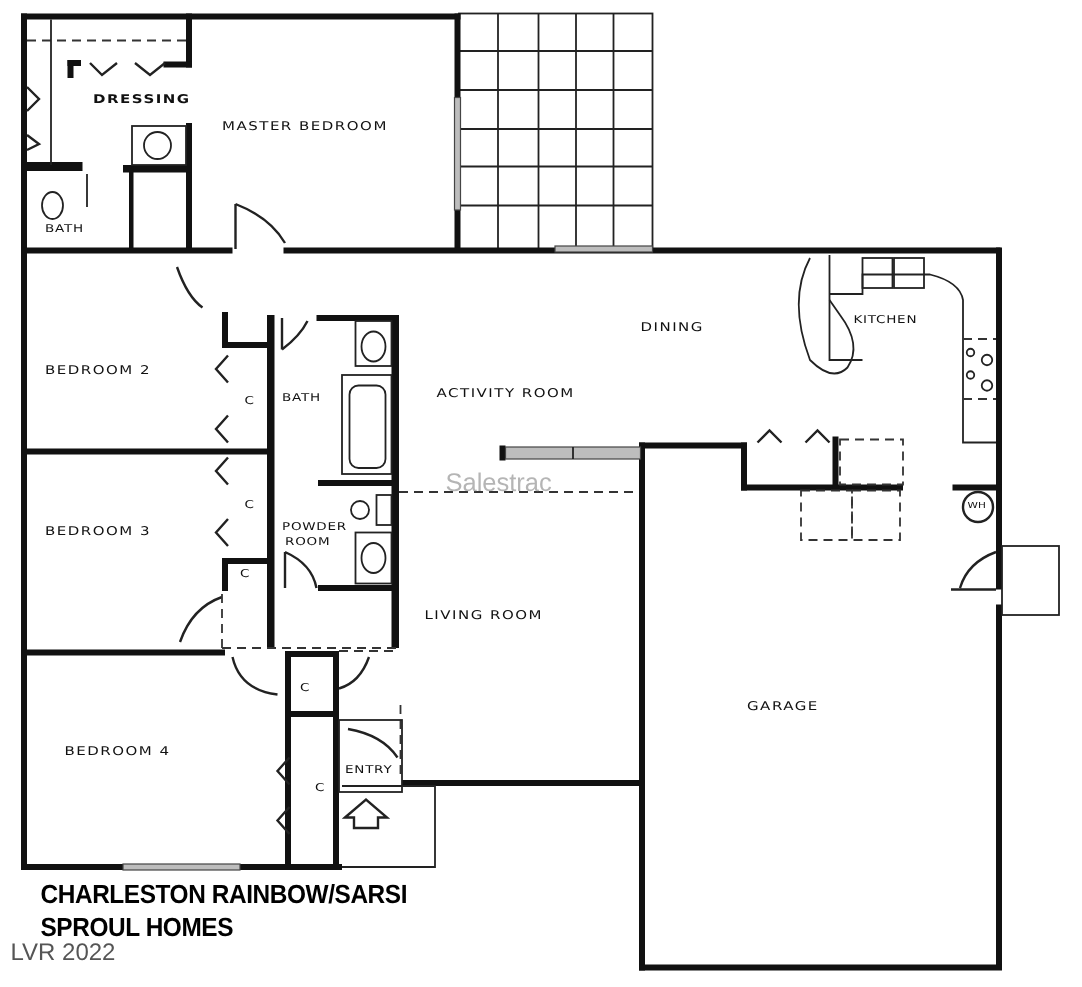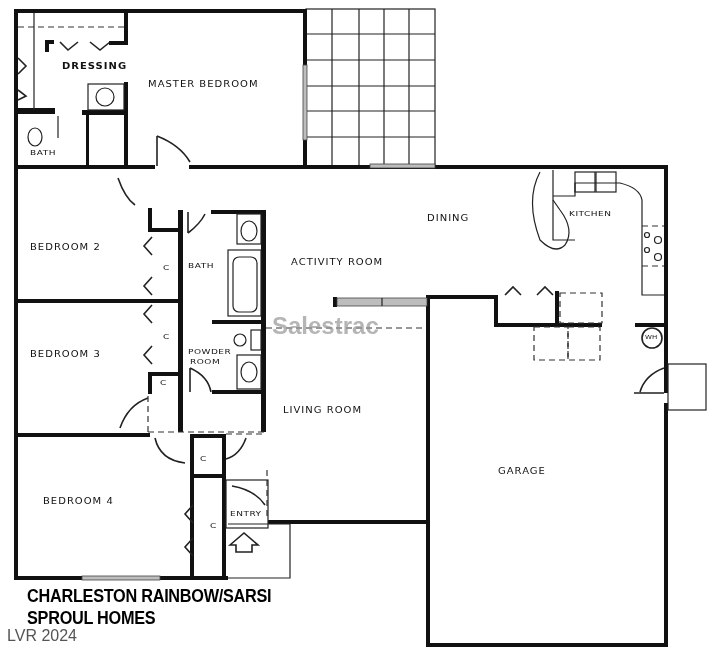--- a/index.html
+++ b/index.html
@@ -8,21 +8,21 @@
     .wall { fill: #111; }
     .thin { stroke: #222; stroke-width: 1.2; fill: none; }
     .thin2 { stroke: #222; stroke-width: 1.6; fill: none; }
     .dash { stroke: #333; stroke-width: 1.2; fill: none; stroke-dasharray: 6 4; }
     .win { fill: #bdbdbd; stroke: #444; stroke-width: 0.8; }
     .lbl { position: absolute; font-family: "DejaVu Sans", sans-serif; font-size: 10px; letter-spacing: 1px; color: #111; white-space: nowrap; transform: scaleY(0.8); transform-origin: left top; }
     .lbl.small { font-size: 9px; letter-spacing: 0.5px; }
     .lbl.c { font-size: 9px; letter-spacing: 0; }
     .title { position: absolute; left: 27px; font-family: "Liberation Sans", sans-serif; font-weight: bold; font-size: 17.5px; color: #000; white-space: nowrap; letter-spacing: -0.3px; transform: scaleX(0.93); transform-origin: left top; }
     .mark { position: absolute; left: 7px; top: 627px; font-family: "Liberation Sans", sans-serif; font-size: 16px; color: #555; }
-    .watermark { position: absolute; left: 272px; top: 312px; font-family: "Liberation Sans", sans-serif; font-weight: bold; font-size: 24px; color: rgba(150,150,150,0.7); }
+    .watermark { position: absolute; left: 297px; top: 312px; font-family: "Liberation Sans", sans-serif; font-weight: normal; font-size: 17px; color: rgba(150,150,150,0.7); }
   </style>
 </head>
 <body>
 
 <svg id="plan" viewBox="0 0 721 658" xmlns="http://www.w3.org/2000/svg">
 
   <g>
     <rect x="306" y="9" width="129" height="157" class="thin"></rect>
     <line x1="332" y1="9" x2="332" y2="166" class="thin"></line>
     <line x1="359" y1="9" x2="359" y2="166" class="thin"></line>
@@ -197,13 +197,13 @@
 <div class="lbl c" style="left:163px;top:264px;">C</div>
 <div class="lbl c" style="left:163px;top:333px;">C</div>
 <div class="lbl c" style="left:160px;top:379px;">C</div>
 <div class="lbl c" style="left:200px;top:455px;">C</div>
 <div class="lbl c" style="left:210px;top:522px;">C</div>
 
 <div class="watermark">Salestrac</div>
 
 <div class="title" style="top:586px;">CHARLESTON RAINBOW/SARSI</div>
 <div class="title" style="top:608px;">SPROUL HOMES</div>
-<div class="mark">LVR 2024</div>
+<div class="mark">LVR 2022</div>
 
 </body></html>

